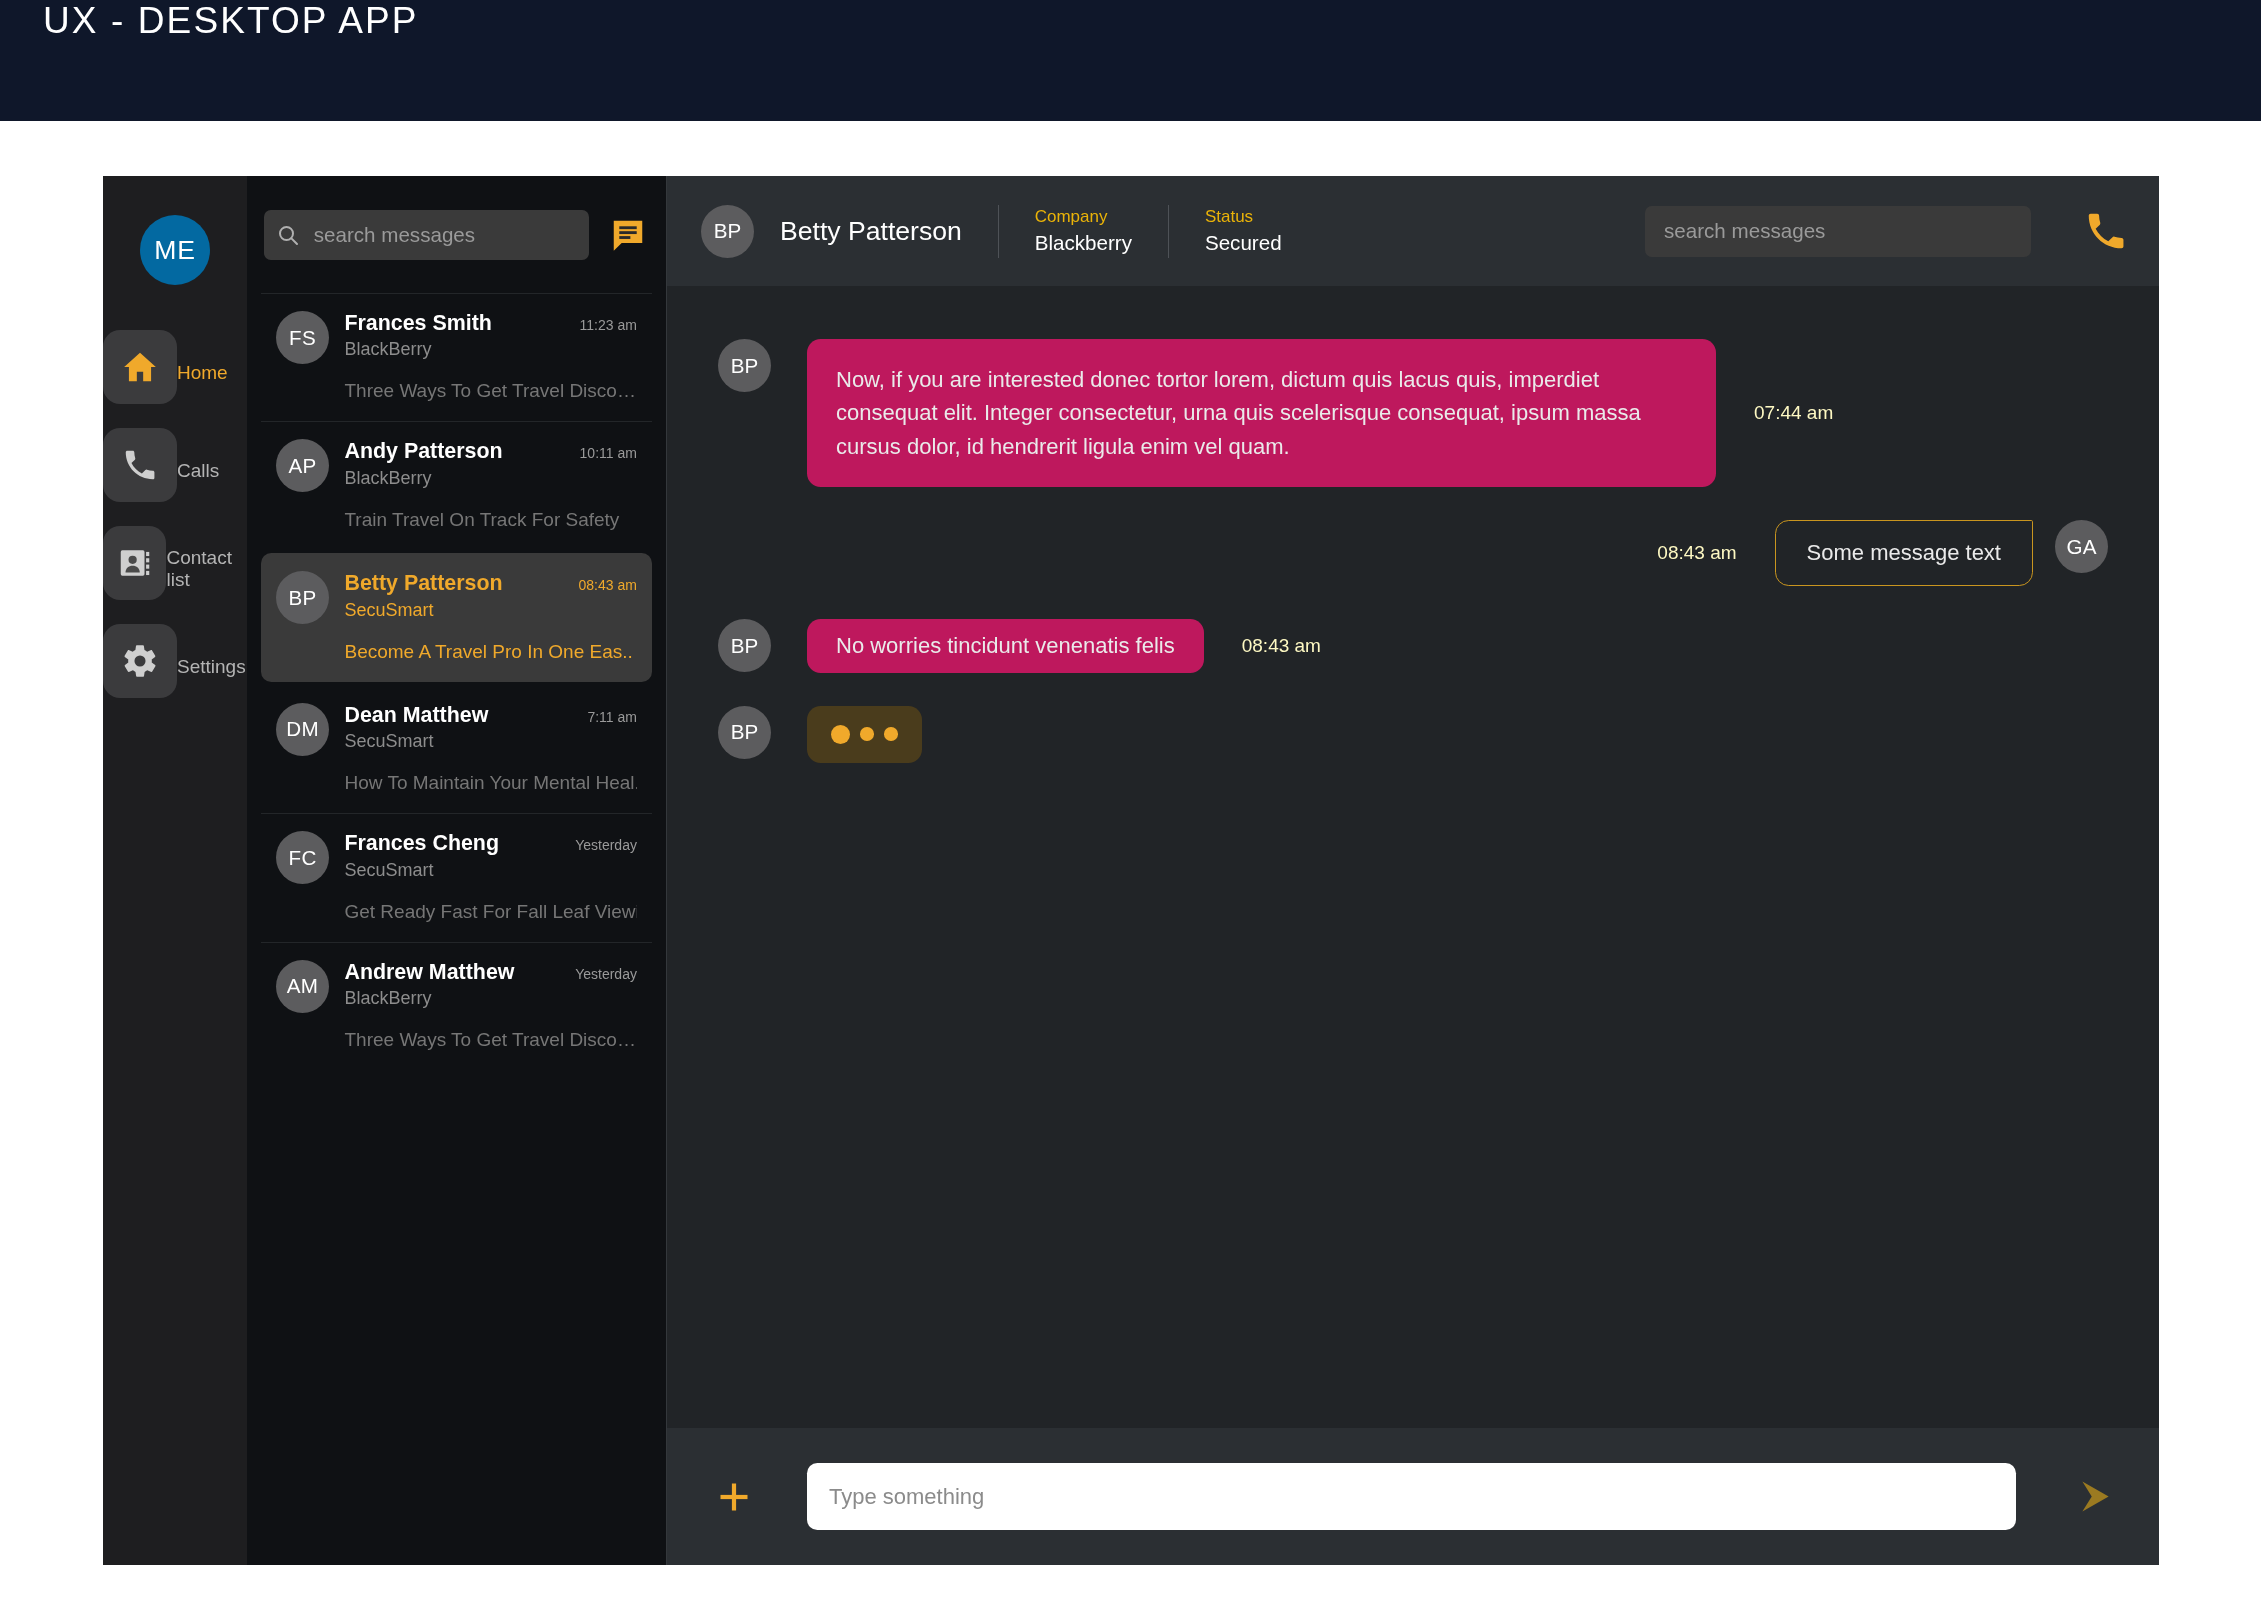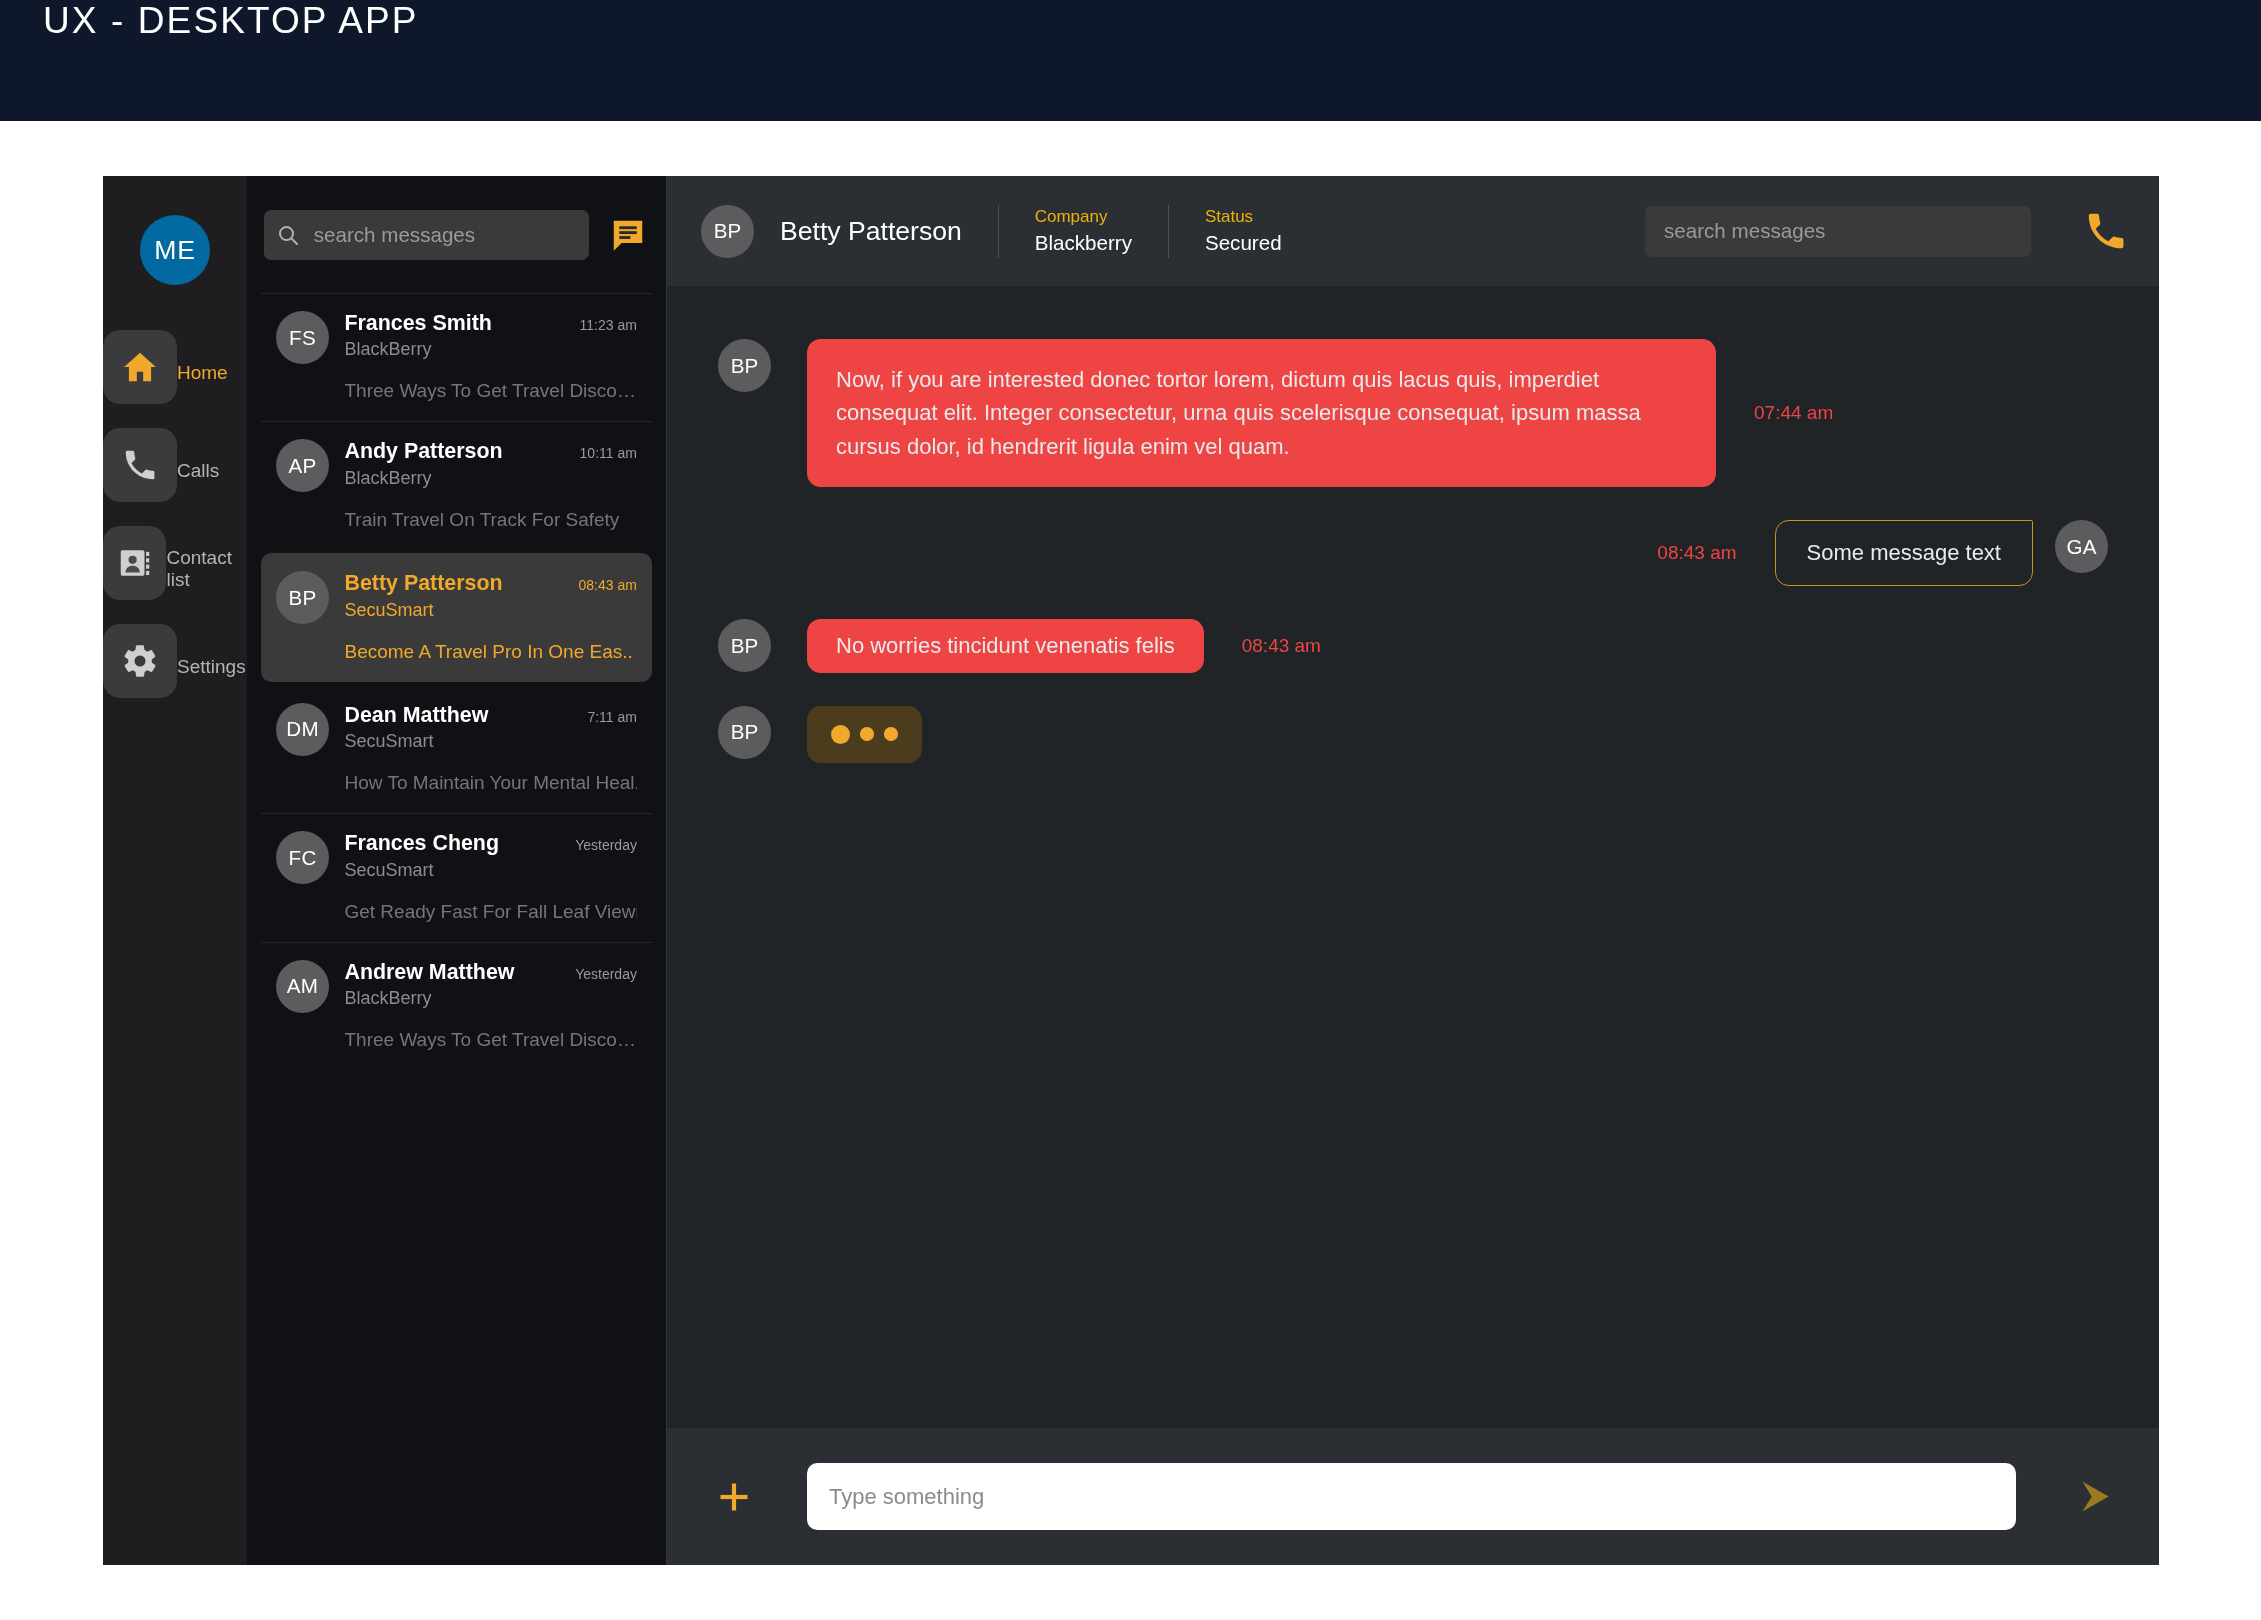--- a/index.html
+++ b/index.html
@@ -186,32 +186,32 @@
   }
   .msg-row { display: flex; align-items: flex-start; margin-bottom: 33px; }
   .msg-row.out { justify-content: flex-end; }
   .msg-avatar {
     width: 53px; height: 53px; border-radius: 50%;
     background: #5c5c5e; color: #fff; font-size: 20.6px;
     display: flex; align-items: center; justify-content: center;
     flex: 0 0 53px;
   }
   .bubble-in {
-    background: #ef4444;
+    background: #be185d;
     border-radius: 13.7px;
     padding: 24px 29px;
     margin-left: 36px;
     max-width: 909px;
     color: #eaeaea;
     font-size: 22px;
     line-height: 1.52;
   }
   .bubble-in.short { padding: 10px 29px; }
   .msg-time {
-    font-size: 19px; color: #ef4444;
+    font-size: 19px; color: #fef9c3;
     white-space: nowrap;
     align-self: center;
   }
   .msg-time.left-of { margin-right: 38px; }
   .msg-time.right-of { margin-left: 38px; }
   .bubble-out {
     border: 1.7px solid #c9951f;
     border-radius: 13.7px 1.7px 13.7px 13.7px;
     background: transparent;
     padding: 19px 31px;

